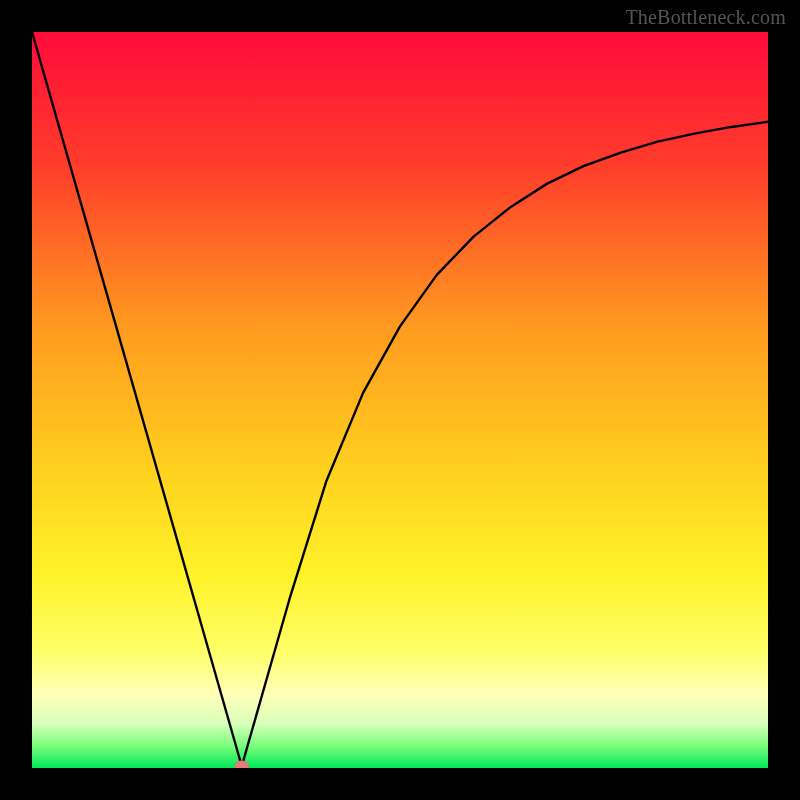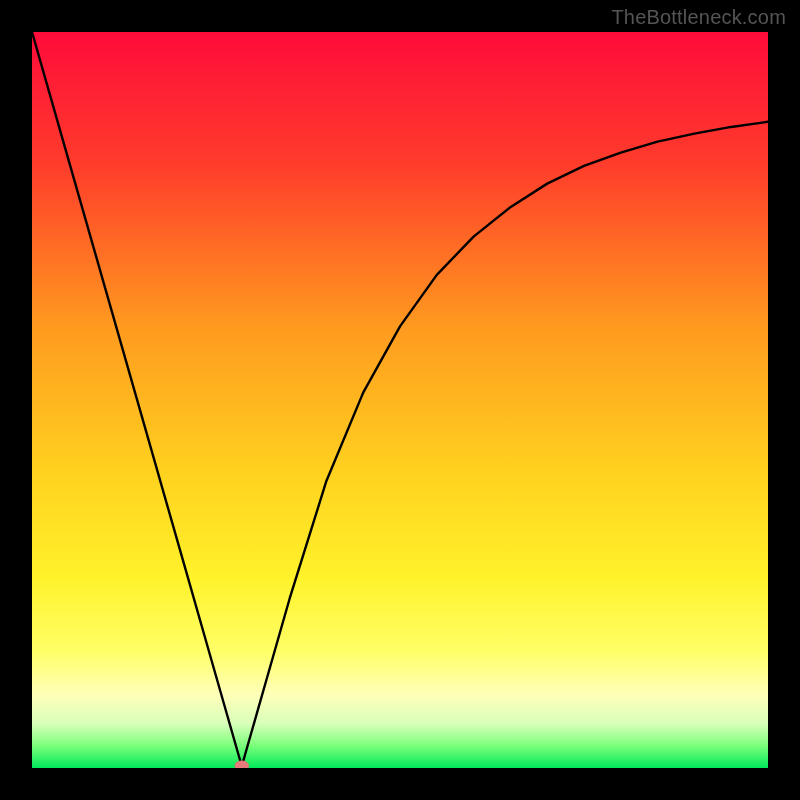--- a/index.html
+++ b/index.html
@@ -9,20 +9,21 @@
     height: 800px;
     overflow: hidden;
     background: #000;
     font-family: Arial, Helvetica, sans-serif;
   }
   .frame {
     position: relative;
     width: 800px;
     height: 604px;
     background: #000;
+    font-family: Liberation Serif, serif;
   }
   .plot-area {
     position: absolute;
     left: 32px;
     top: 32px;
     width: 736px;
     height: 736px;
   }
   .plot-area svg {
     display: block;

